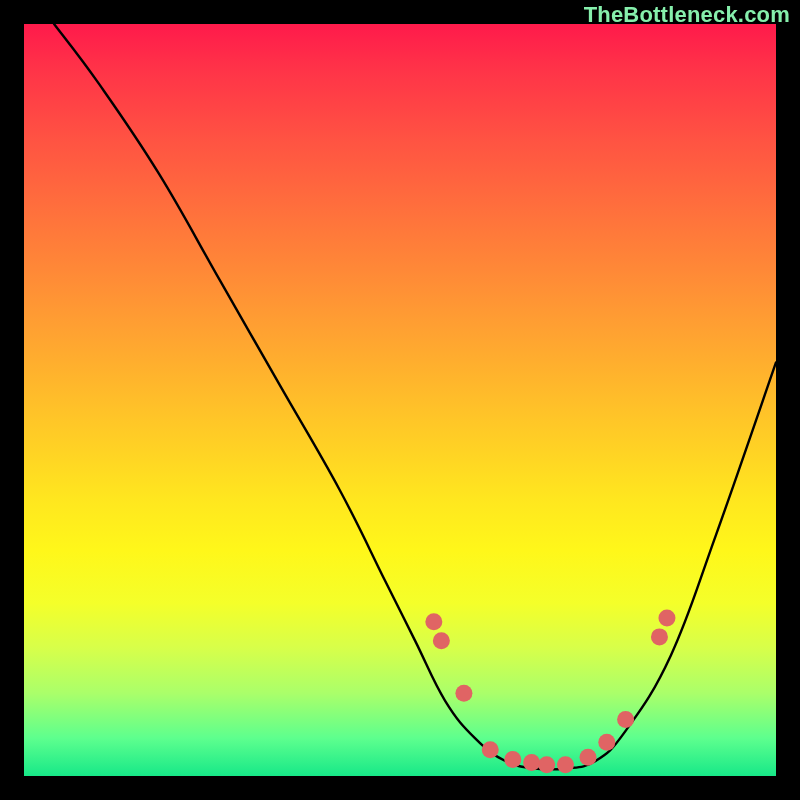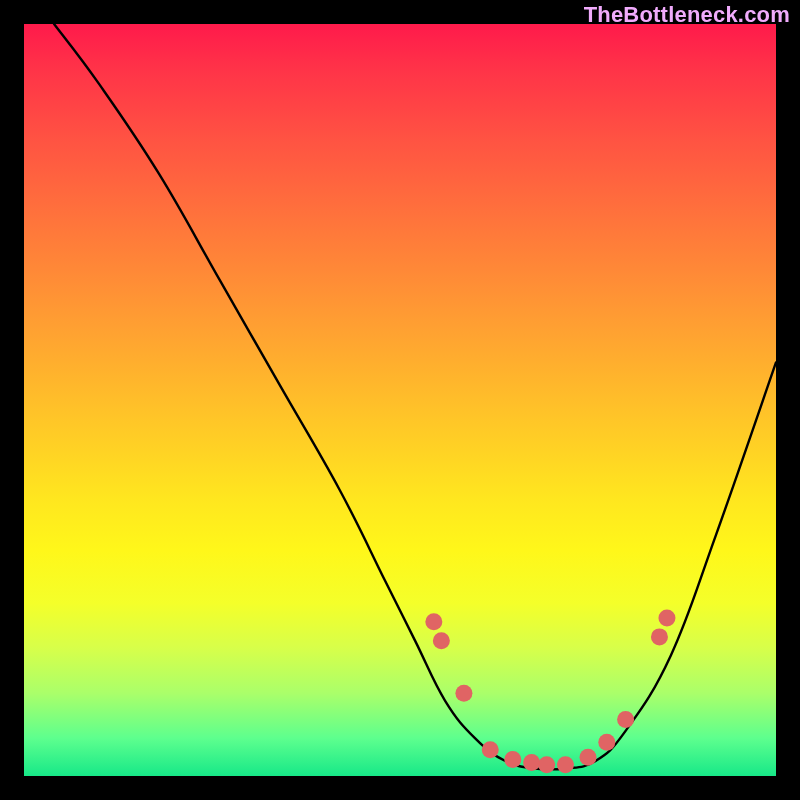--- a/index.html
+++ b/index.html
@@ -7,21 +7,21 @@
   .frame {
     position: relative;
     width: 800px;
     height: 800px;
     background: #000;
   }
   .watermark {
     position: absolute;
     top: 2px;
     right: 10px;
-    color: #f0abfc;
+    color: #86efac;
     font-family: Arial, Helvetica, sans-serif;
     font-size: 22px;
     font-weight: 600;
     letter-spacing: 0.2px;
   }
   .plot-area {
     position: absolute;
     left: 24px;
     top: 24px;
     width: 752px;

